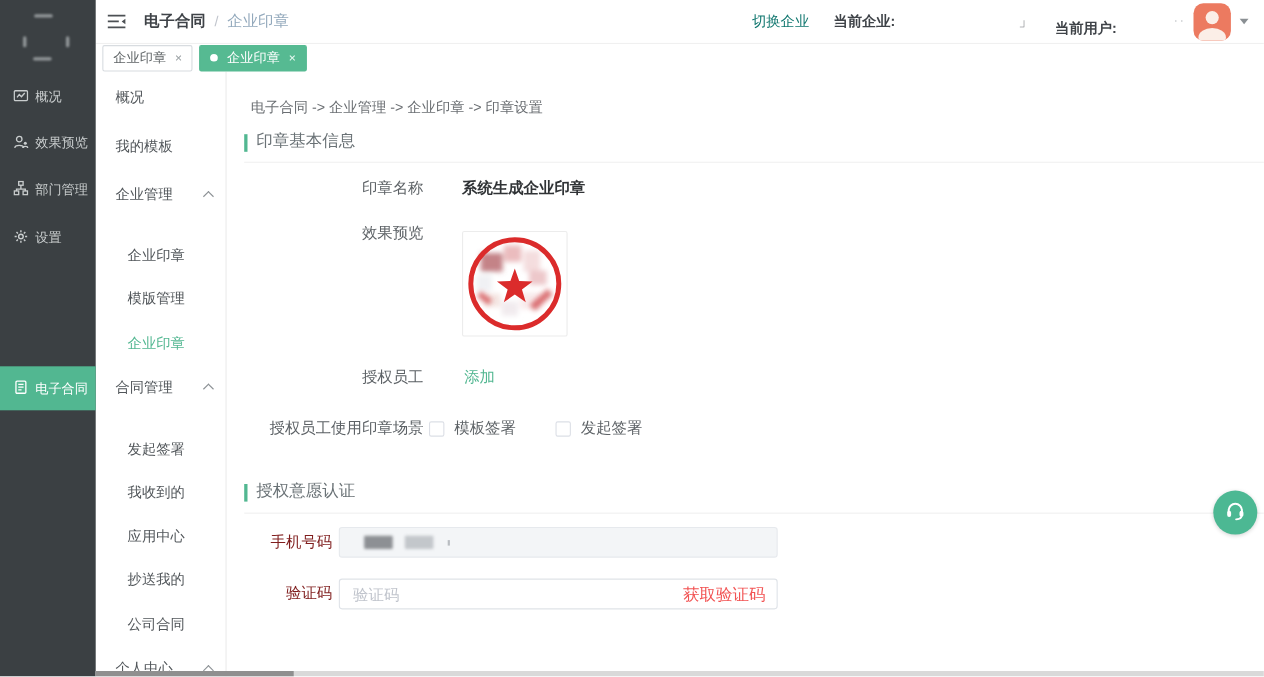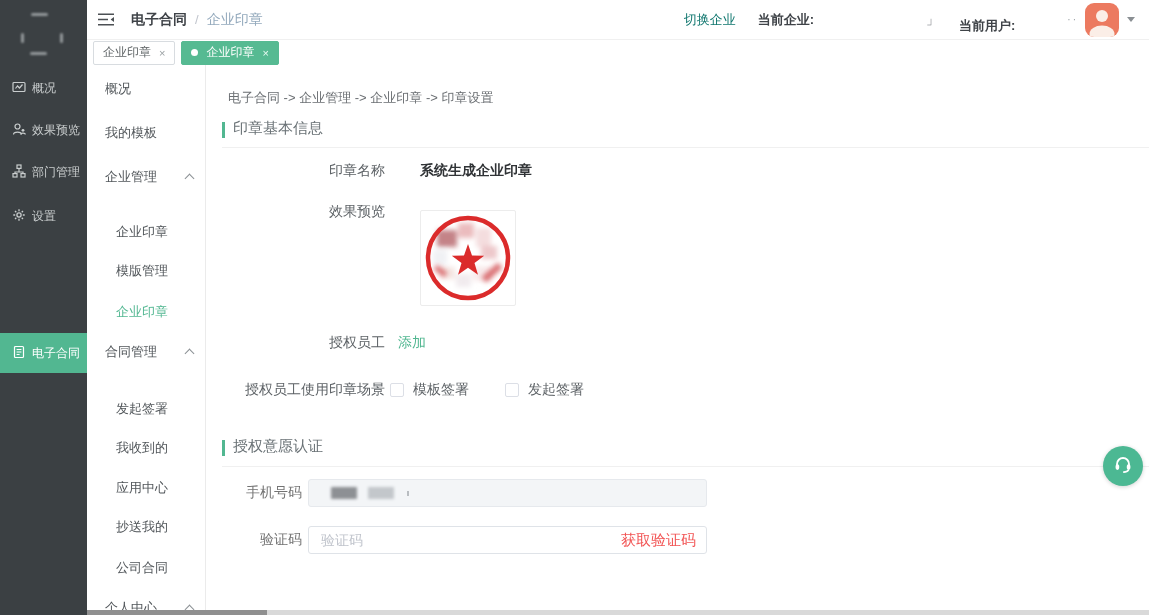--- a/index.html
+++ b/index.html
@@ -61,34 +61,34 @@
   .content{position:absolute;left:206px;top:64px;width:943px;height:551px;background:#fff;}
   .path{position:absolute;left:22px;top:25px;font-size:13px;color:#6b6f73;white-space:nowrap;}
   .sec-title{position:absolute;left:16px;display:flex;align-items:flex-end;height:18px;}
   .sec-bar{width:3px;height:16px;background:#52b791;margin-right:8px;}
   .sec-text{font-size:15px;color:#6a7276;white-space:nowrap;}
   .t1{top:56px;}.t2{top:374px;}
   .divider{position:absolute;left:16px;right:0;height:1px;background:#f0f0f0;}
   .d1{top:83px;}.d2{top:402px;}
 
   .frow{position:absolute;display:flex;align-items:center;height:22px;}
-  .r1{top:96px;}.r2{top:137px;}.r3{top:268px;}.r4{top:315px;}
+  .r1{top:96px;}.r2{top:137px;}.r3{top:268px;gap:24px;}.r4{top:315px;}
   .flabel{width:179px;text-align:right;font-size:14px;color:#5d6266;white-space:nowrap;}
   .fvalue-bold{margin-left:35px;font-size:14px;font-weight:bold;color:#303336;white-space:nowrap;}
   .add-link{margin-left:13px;font-size:14px;color:#52b791;cursor:pointer;}
   .checkbox{width:14px;height:14px;border:1px solid #dcdfe6;border-radius:2px;background:#fff;cursor:pointer;flex:0 0 auto;}
   .cb1{margin-left:5px;}
   .cb2{margin-left:36px;}
   .cb-label{margin-left:9px;font-size:14px;color:#5d6266;white-space:nowrap;}
 
   .seal-box{position:absolute;left:214px;top:146px;width:96px;height:96px;border:1px solid #ececec;border-radius:2px;display:flex;align-items:center;justify-content:center;background:#fff;}
 
   .arow{position:absolute;display:flex;align-items:center;height:28px;}
   .a1{top:415px;}.a2{top:462px;}
-  .alabel{width:96px;text-align:right;font-size:14px;color:#737373;white-space:nowrap;}
+  .alabel{width:96px;text-align:right;font-size:14px;color:#7f1d1d;white-space:nowrap;}
   .inputbox{margin-left:6px;width:399px;height:28px;border-radius:3px;display:flex;align-items:center;}
   .inp-disabled{background:#f3f5f7;border:1px solid #e6e9ed;padding-left:22px;gap:11px;}
   .redact-block{height:12px;border-radius:1px;filter:blur(1.5px);}
   .rb1{width:26px;background:#8d9094;}
   .rb2{width:26px;background:#c3c7cb;}
   .rb-tick{width:2px;height:5px;background:#b9bdc1;margin-left:2px;filter:blur(.5px);}
   .inp-code{background:#fff;border:1px solid #dfe3e8;padding:0 10px;}
   .inp-code input{flex:1;border:none;outline:none;background:transparent;font-size:14px;color:#333;font-family:inherit;}
   .inp-code input::placeholder{color:#c0c4cc;}
   .getcode{margin-left:auto;font-size:15px;color:#f25454;white-space:nowrap;cursor:pointer;}

